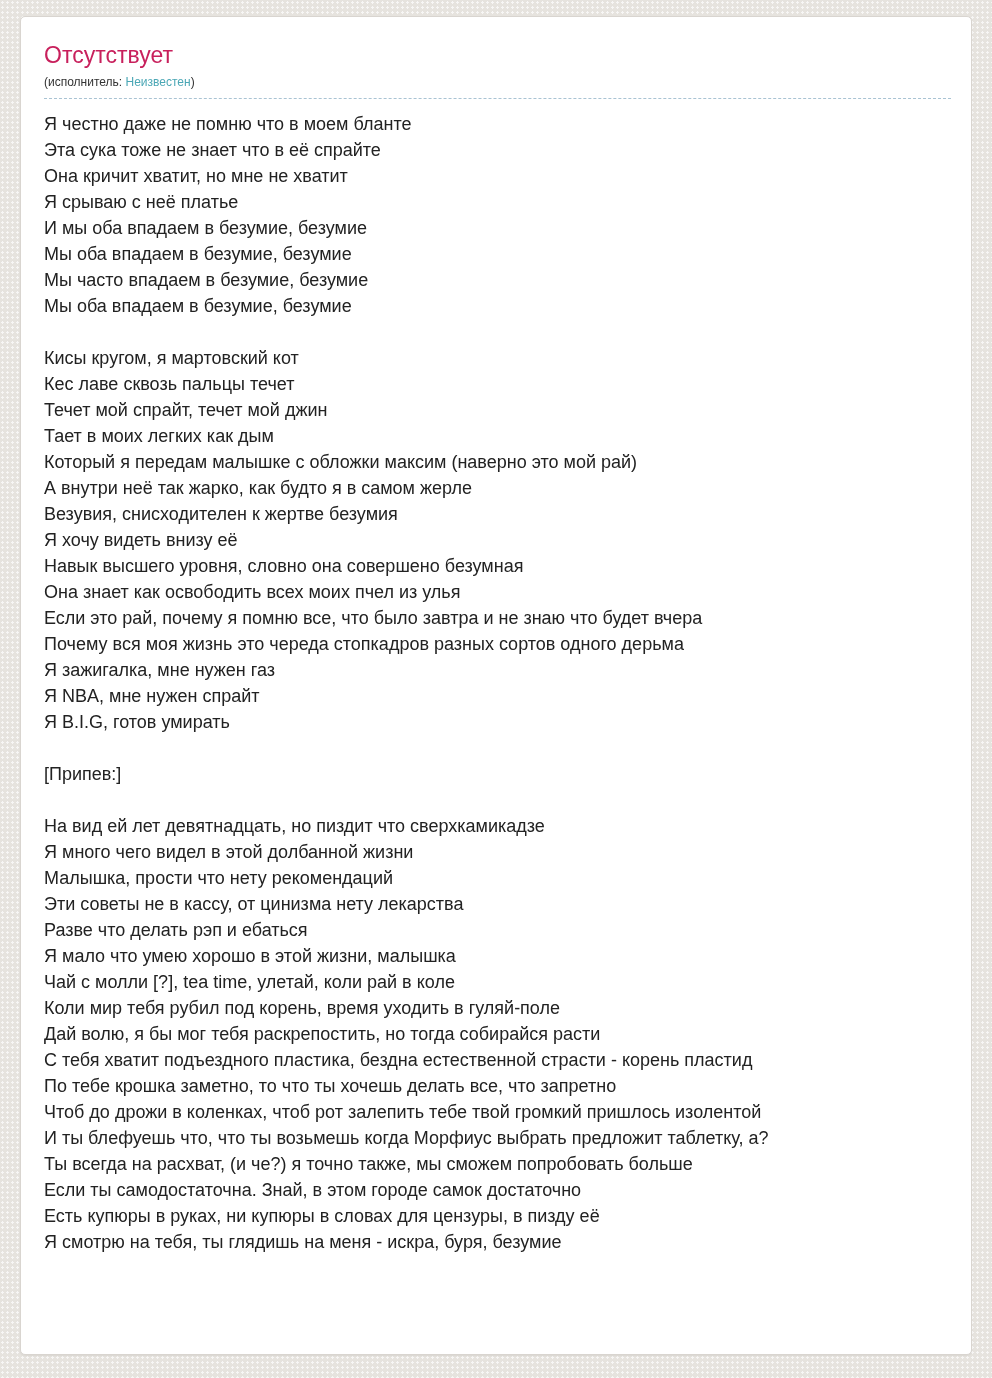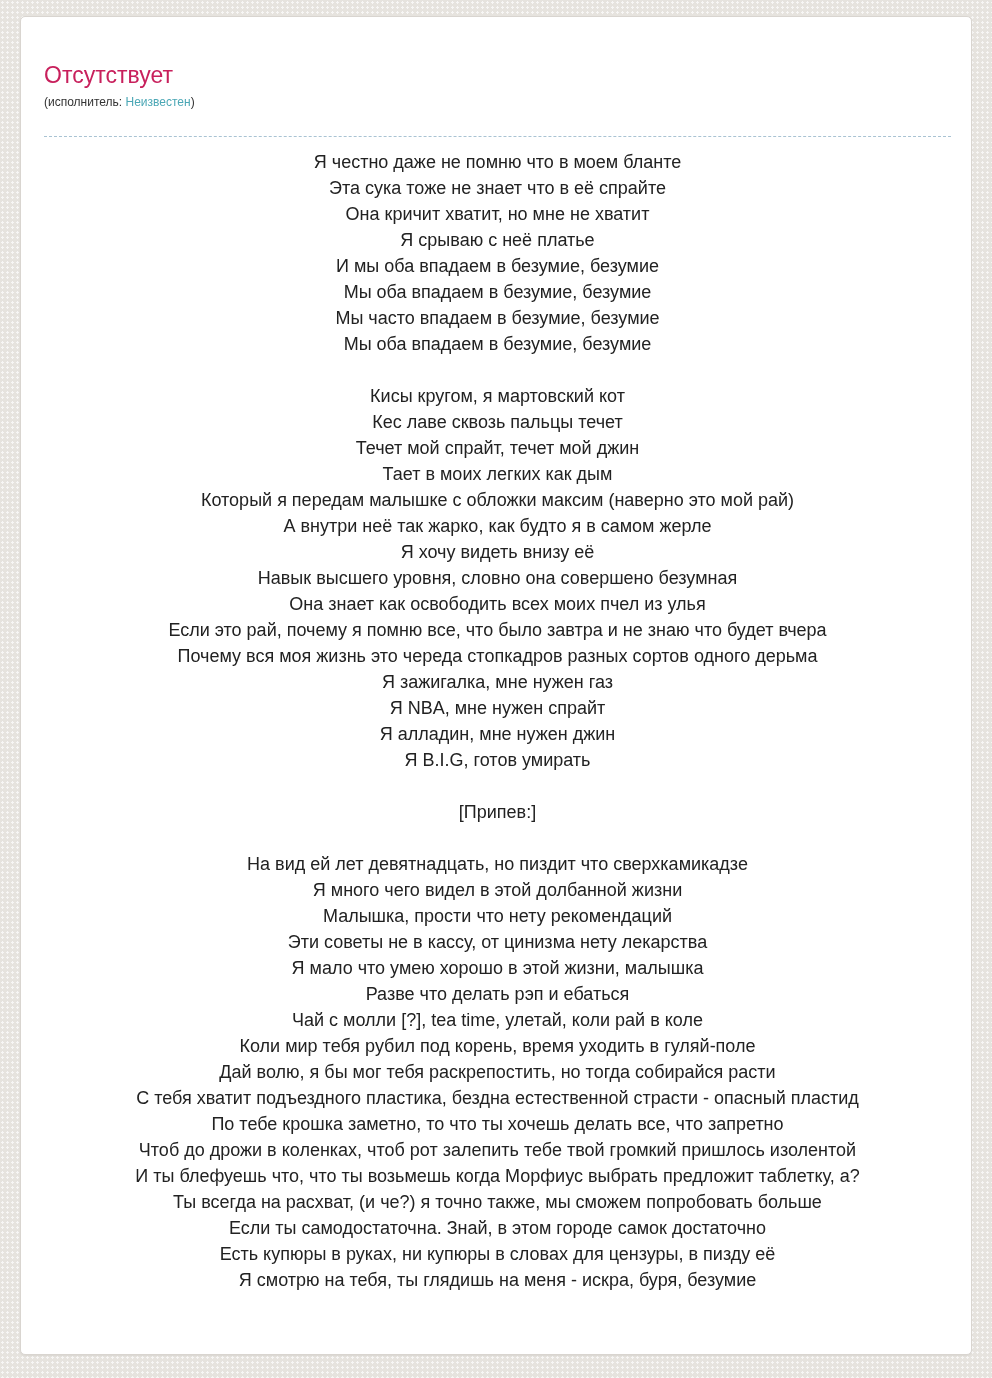--- a/index.html
+++ b/index.html
@@ -22,22 +22,21 @@
     min-height: 1339px;
     background: var(--panel-bg, #ffffff);
     border: 1px solid var(--panel-border, #d9d5d0);
     border-radius: 5px;
     box-shadow: 0 1px 2px rgba(0,0,0,0.06);
     padding: 24px 20px 30px 23px;
     overflow: hidden;
   }
   .header {
     border-bottom: 1px dashed var(--separator, #a9c3d3);
-    padding-bottom: 24px;
-    margin-top: 20px;
+    padding-bottom: 6px;
   }
   .song-title {
     margin: 0 0 4px 0;
     font-size: 23px;
     line-height: 28px;
     font-weight: normal;
     color: var(--title-color, #c8205c);
   }
   .artist-line {
     font-size: 12px;
@@ -51,21 +50,20 @@
   }
   .lyrics {
     margin-top: 12px;
     font-size: 18px;
     line-height: 26px;
     color: var(--text-color, #222222);
   }
   .lyric-line {
     min-height: 26px;
     white-space: pre;
-    text-align: center;
   }
 </style>
 </head>
 <body>
 
 <div class="panel">
   <div class="header">
     <h1 class="song-title">Отсутствует</h1>
     <div class="artist-line"><span>(исполнитель: </span><a class="artist-link">Неизвестен</a><span>)</span></div>
   </div>
@@ -79,42 +77,42 @@
       <div class="lyric-line">Мы оба впадаем в безумие, безумие</div>
       <div class="lyric-line">Мы часто впадаем в безумие, безумие</div>
       <div class="lyric-line">Мы оба впадаем в безумие, безумие</div>
       <div class="lyric-line"></div>
       <div class="lyric-line">Кисы кругом, я мартовский кот</div>
       <div class="lyric-line">Кес лаве сквозь пальцы течет</div>
       <div class="lyric-line">Течет мой спрайт, течет мой джин</div>
       <div class="lyric-line">Тает в моих легких как дым</div>
       <div class="lyric-line">Который я передам малышке с обложки максим (наверно это мой рай)</div>
       <div class="lyric-line">А внутри неё так жарко, как будто я в самом жерле</div>
+      <div class="lyric-line">Везувия, снисходителен к жертве безумия</div>
       <div class="lyric-line">Я хочу видеть внизу её</div>
       <div class="lyric-line">Навык высшего уровня, словно она совершено безумная</div>
       <div class="lyric-line">Она знает как освободить всех моих пчел из улья</div>
       <div class="lyric-line">Если это рай, почему я помню все, что было завтра и не знаю что будет вчера</div>
       <div class="lyric-line">Почему вся моя жизнь это череда стопкадров разных сортов одного дерьма</div>
       <div class="lyric-line">Я зажигалка, мне нужен газ</div>
       <div class="lyric-line">Я NBA, мне нужен спрайт</div>
-      <div class="lyric-line">Я алладин, мне нужен джин</div>
       <div class="lyric-line">Я B.I.G, готов умирать</div>
       <div class="lyric-line"></div>
       <div class="lyric-line">[Припев:]</div>
       <div class="lyric-line"></div>
       <div class="lyric-line">На вид ей лет девятнадцать, но пиздит что сверхкамикадзе</div>
       <div class="lyric-line">Я много чего видел в этой долбанной жизни</div>
       <div class="lyric-line">Малышка, прости что нету рекомендаций</div>
       <div class="lyric-line">Эти советы не в кассу, от цинизма нету лекарства</div>
+      <div class="lyric-line">Разве что делать рэп и ебаться</div>
       <div class="lyric-line">Я мало что умею хорошо в этой жизни, малышка</div>
-      <div class="lyric-line">Разве что делать рэп и ебаться</div>
       <div class="lyric-line">Чай с молли [?], tea time, улетай, коли рай в коле</div>
       <div class="lyric-line">Коли мир тебя рубил под корень, время уходить в гуляй-поле</div>
       <div class="lyric-line">Дай волю, я бы мог тебя раскрепостить, но тогда собирайся расти</div>
-      <div class="lyric-line">С тебя хватит подъездного пластика, бездна естественной страсти - опасный пластид</div>
+      <div class="lyric-line">С тебя хватит подъездного пластика, бездна естественной страсти - корень пластид</div>
       <div class="lyric-line">По тебе крошка заметно, то что ты хочешь делать все, что запретно</div>
       <div class="lyric-line">Чтоб до дрожи в коленках, чтоб рот залепить тебе твой громкий пришлось изолентой</div>
       <div class="lyric-line">И ты блефуешь что, что ты возьмешь когда Морфиус выбрать предложит таблетку, а?</div>
       <div class="lyric-line">Ты всегда на расхват, (и че?) я точно также, мы сможем попробовать больше</div>
       <div class="lyric-line">Если ты самодостаточна. Знай, в этом городе самок достаточно</div>
       <div class="lyric-line">Есть купюры в руках, ни купюры в словах для цензуры, в пизду её</div>
       <div class="lyric-line">Я смотрю на тебя, ты глядишь на меня - искра, буря, безумие</div>
     </div>
 </div>
 

